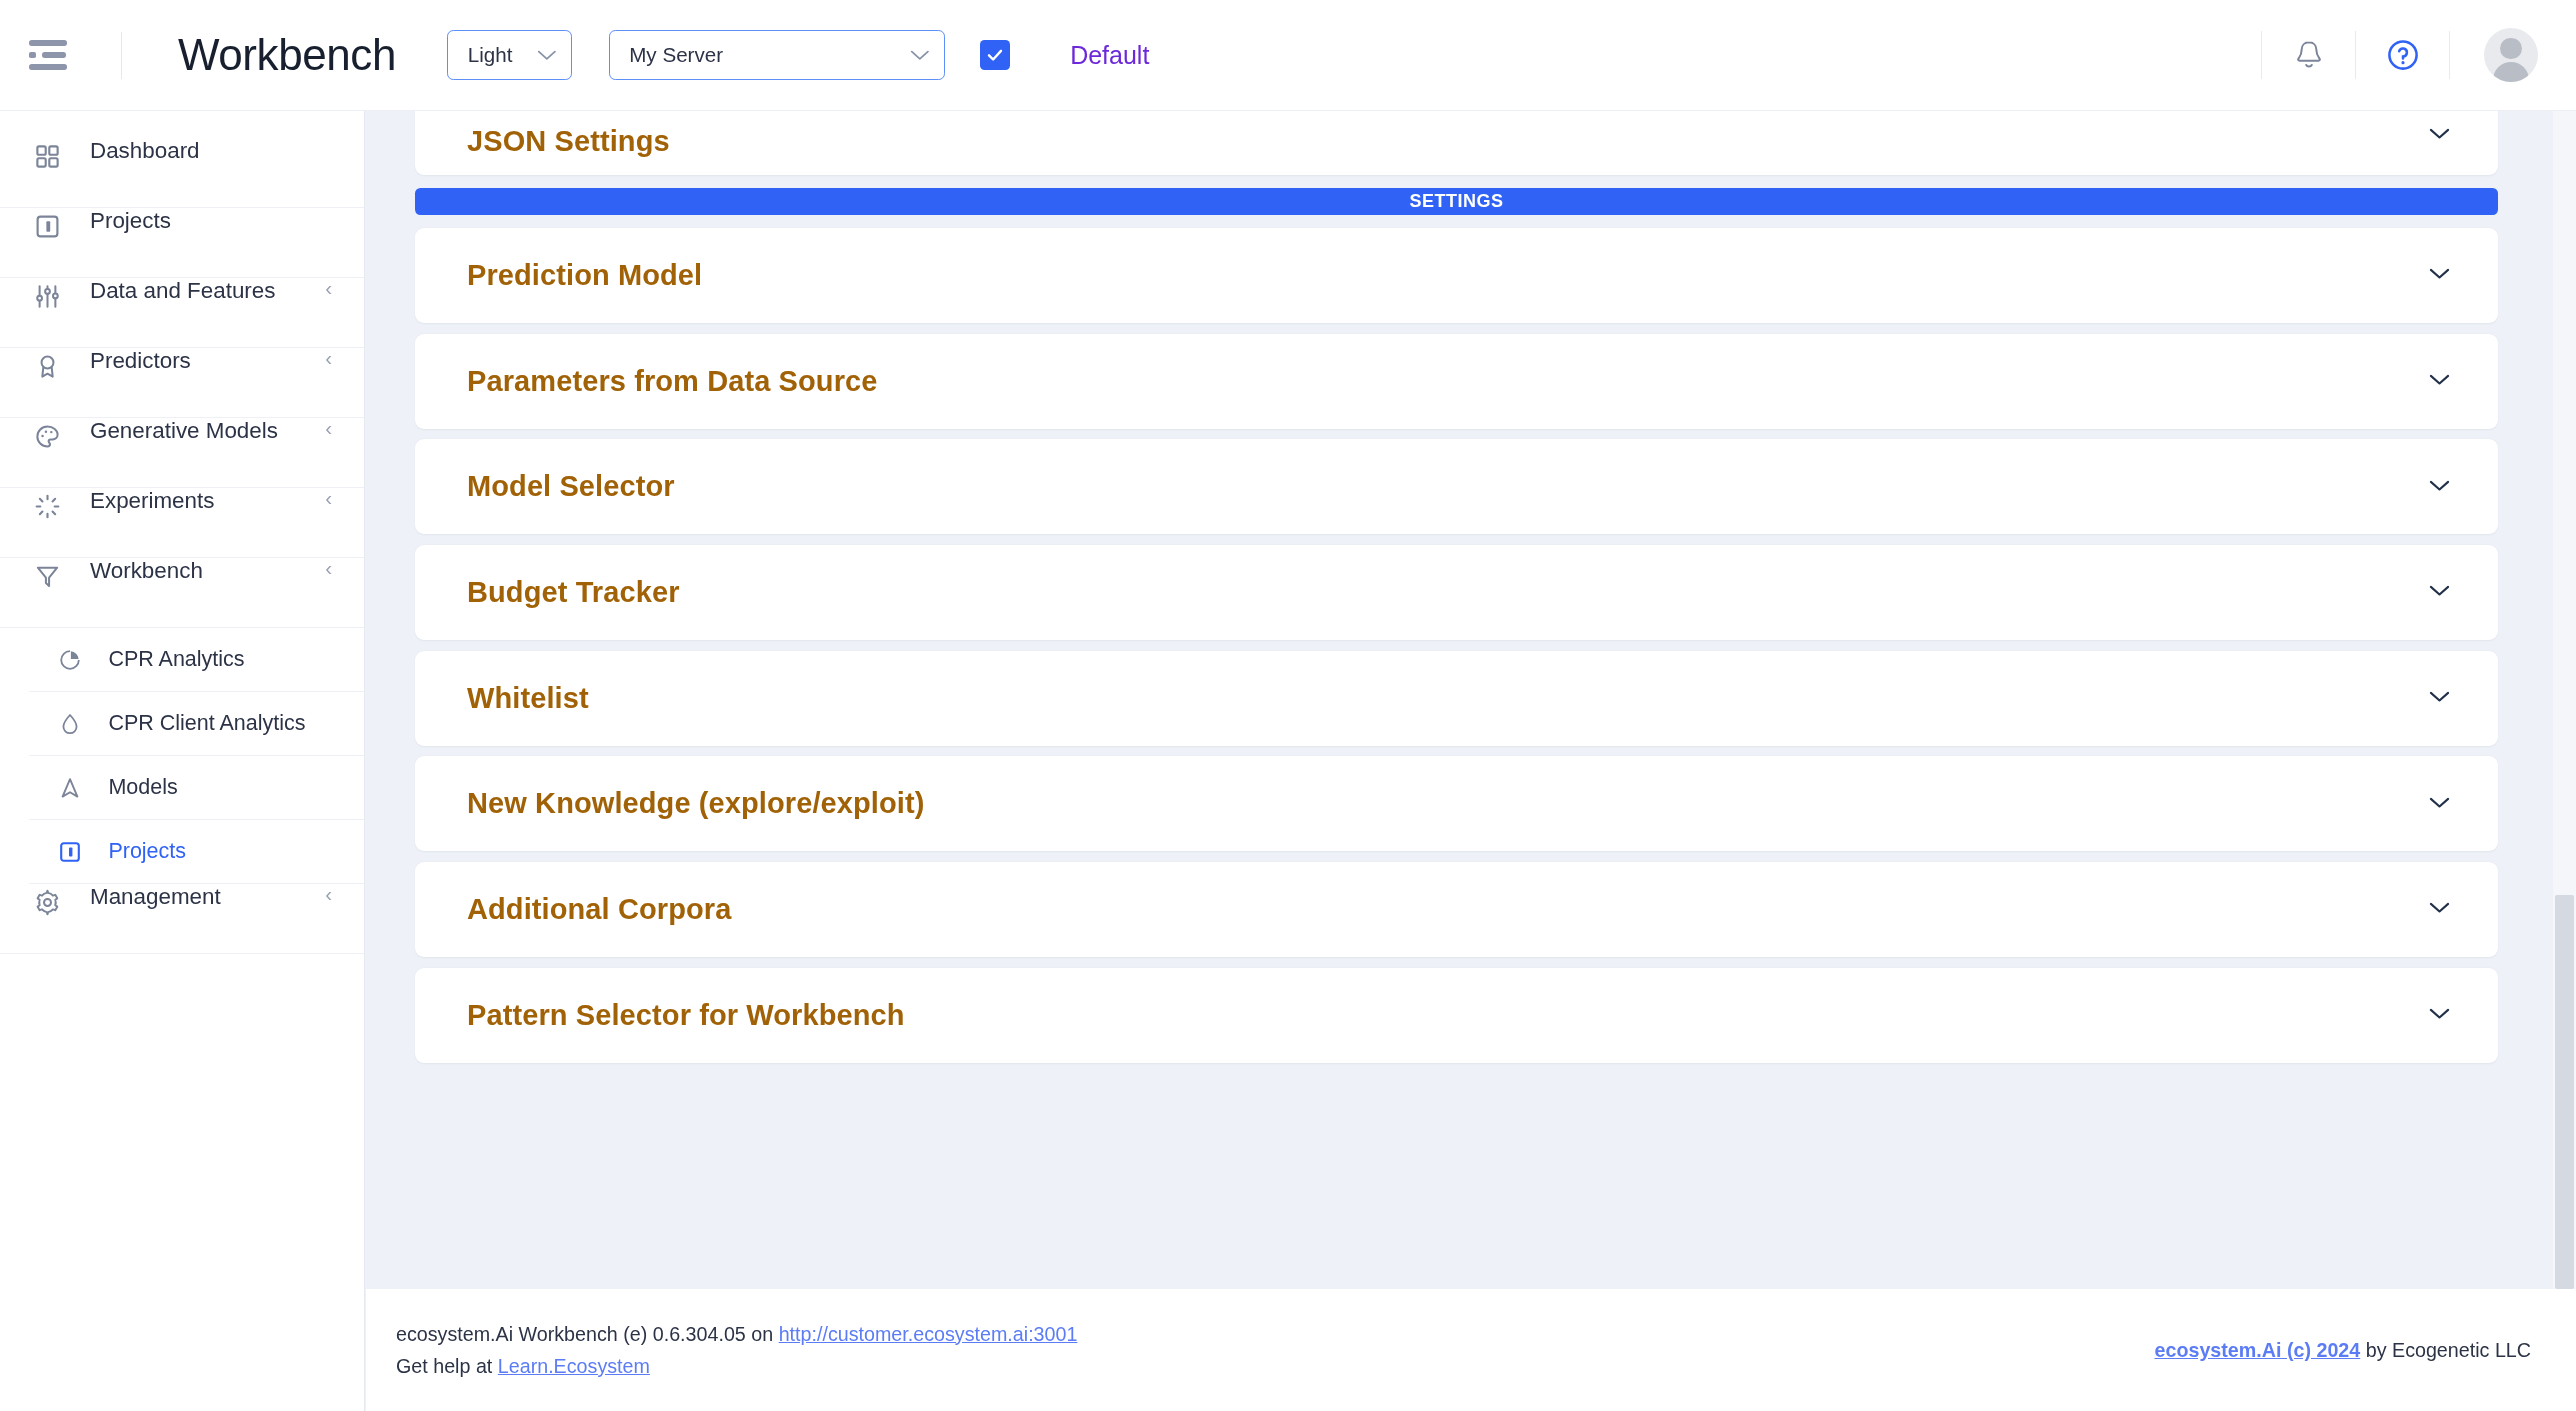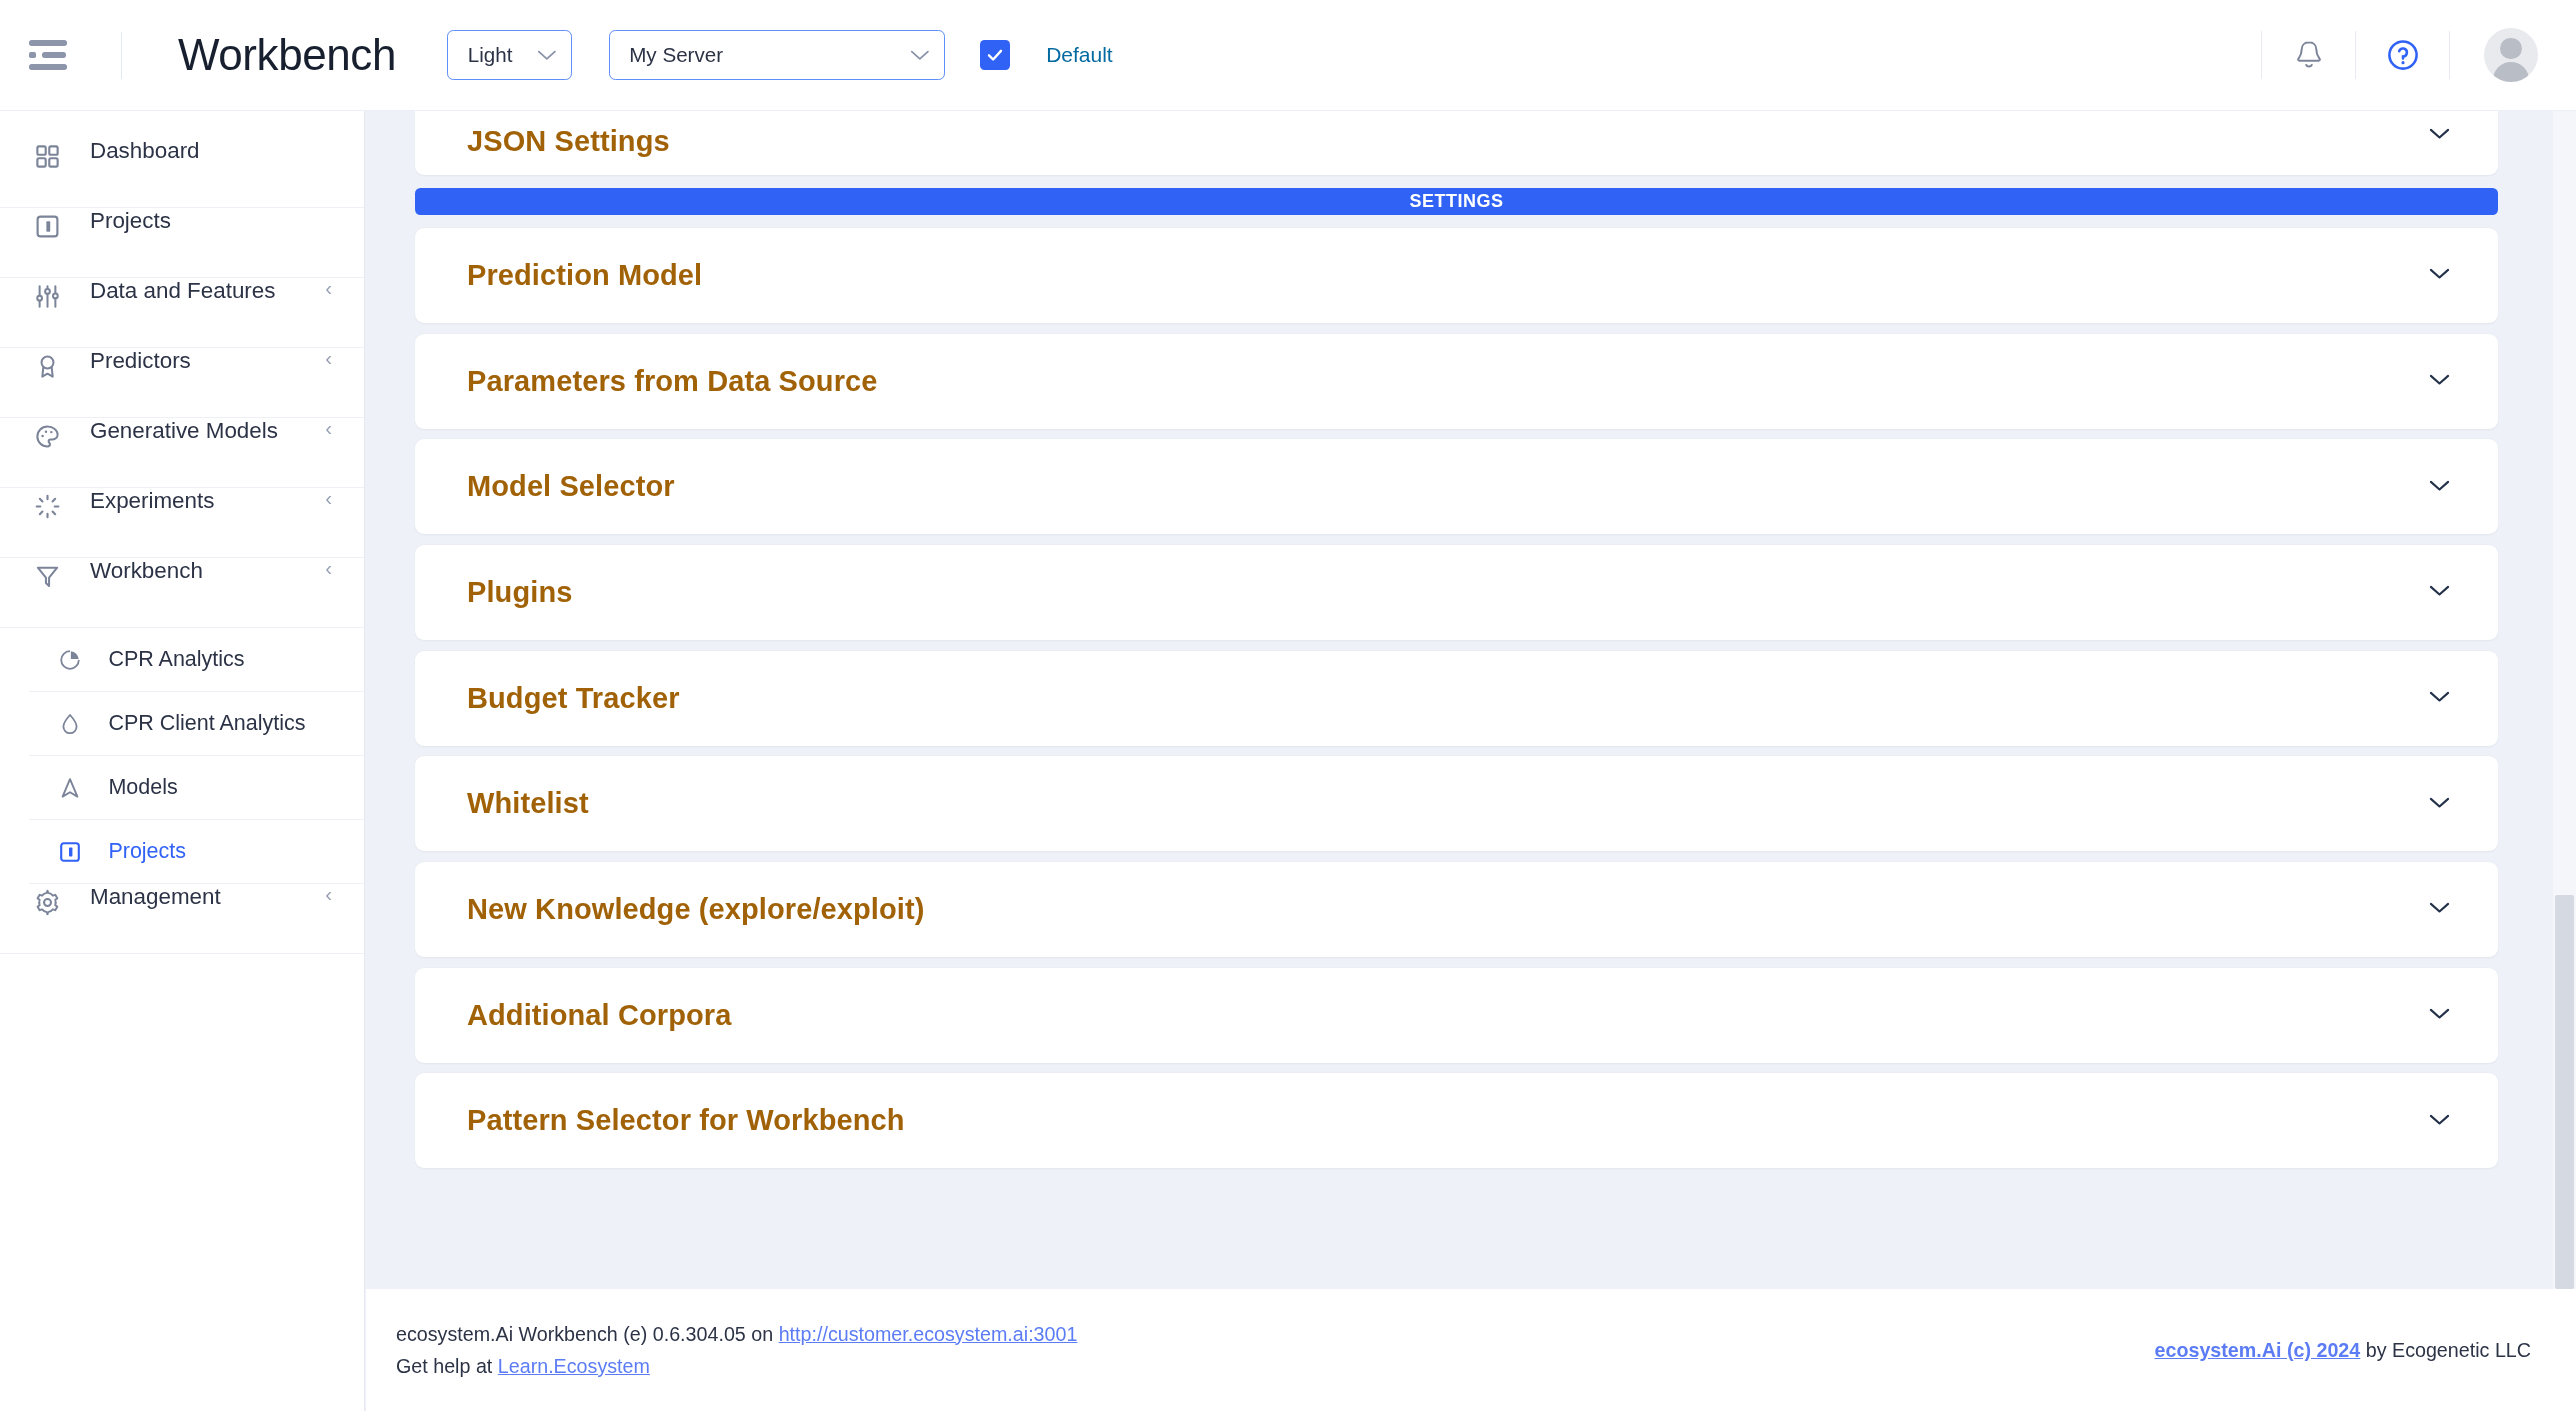--- a/index.html
+++ b/index.html
@@ -95,23 +95,23 @@
     width: 30px; height: 30px;
     background: #2f62f5;
     border-radius: 4.5px;
     margin-left: 11.6px;
     display: flex; align-items: center; justify-content: center;
     cursor: pointer;
   }
   .checkbox svg { width: 18px; height: 18px; }
 
   .default-label {
-    margin-left: 12px;
-    font-size: 21px;
-    color: #0369a1;
+    margin-left: 36px;
+    font-size: 25px;
+    color: #6d28d9;
   }
 
   .topbar-right {
     margin-left: auto;
     display: flex;
     align-items: center;
     height: 100%;
     padding-right: 38px;
   }
   .vdiv { width: 0.9px; height: 48px; background: #e7eaf1; }
@@ -567,28 +567,20 @@
       <div class="acc-card">
         <span class="acc-title">Model Selector</span>
         <span class="acc-chev">
           <svg width="23" height="13.4" viewBox="0 0 22 14">
               <path d="M2 3 L11 11 L20 3" fill="none" stroke="#22304a" stroke-width="2.2" stroke-linecap="round" stroke-linejoin="round"></path>
             </svg>
         </span>
       </div>
 
 
-      <div class="acc-card">
-        <span class="acc-title">Plugins</span>
-        <span class="acc-chev">
-          <svg width="23" height="13.4" viewBox="0 0 22 14">
-              <path d="M2 3 L11 11 L20 3" fill="none" stroke="#22304a" stroke-width="2.2" stroke-linecap="round" stroke-linejoin="round"></path>
-            </svg>
-        </span>
-      </div>
 
       <div class="acc-card">
         <span class="acc-title">Budget Tracker</span>
         <span class="acc-chev">
           <svg width="23" height="13.4" viewBox="0 0 22 14">
               <path d="M2 3 L11 11 L20 3" fill="none" stroke="#22304a" stroke-width="2.2" stroke-linecap="round" stroke-linejoin="round"></path>
             </svg>
         </span>
       </div>
 

